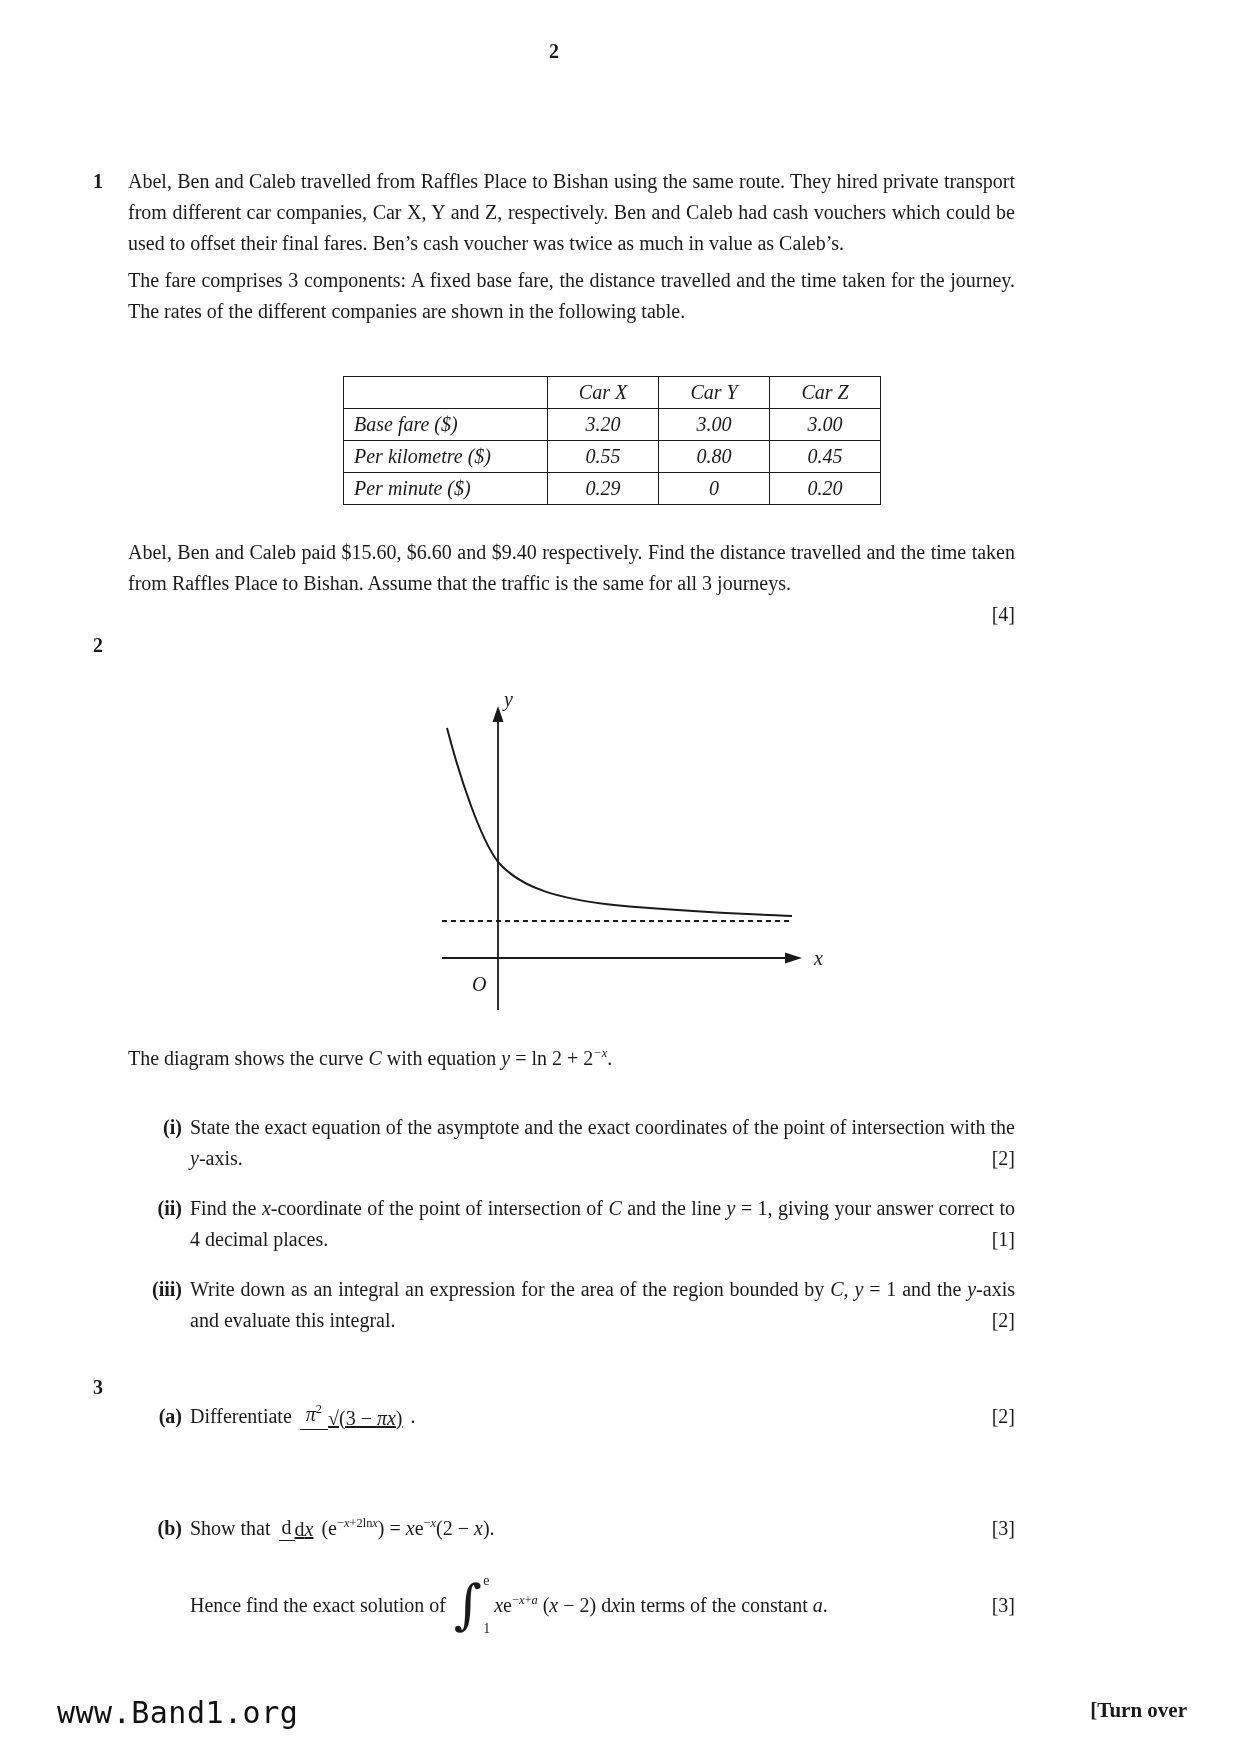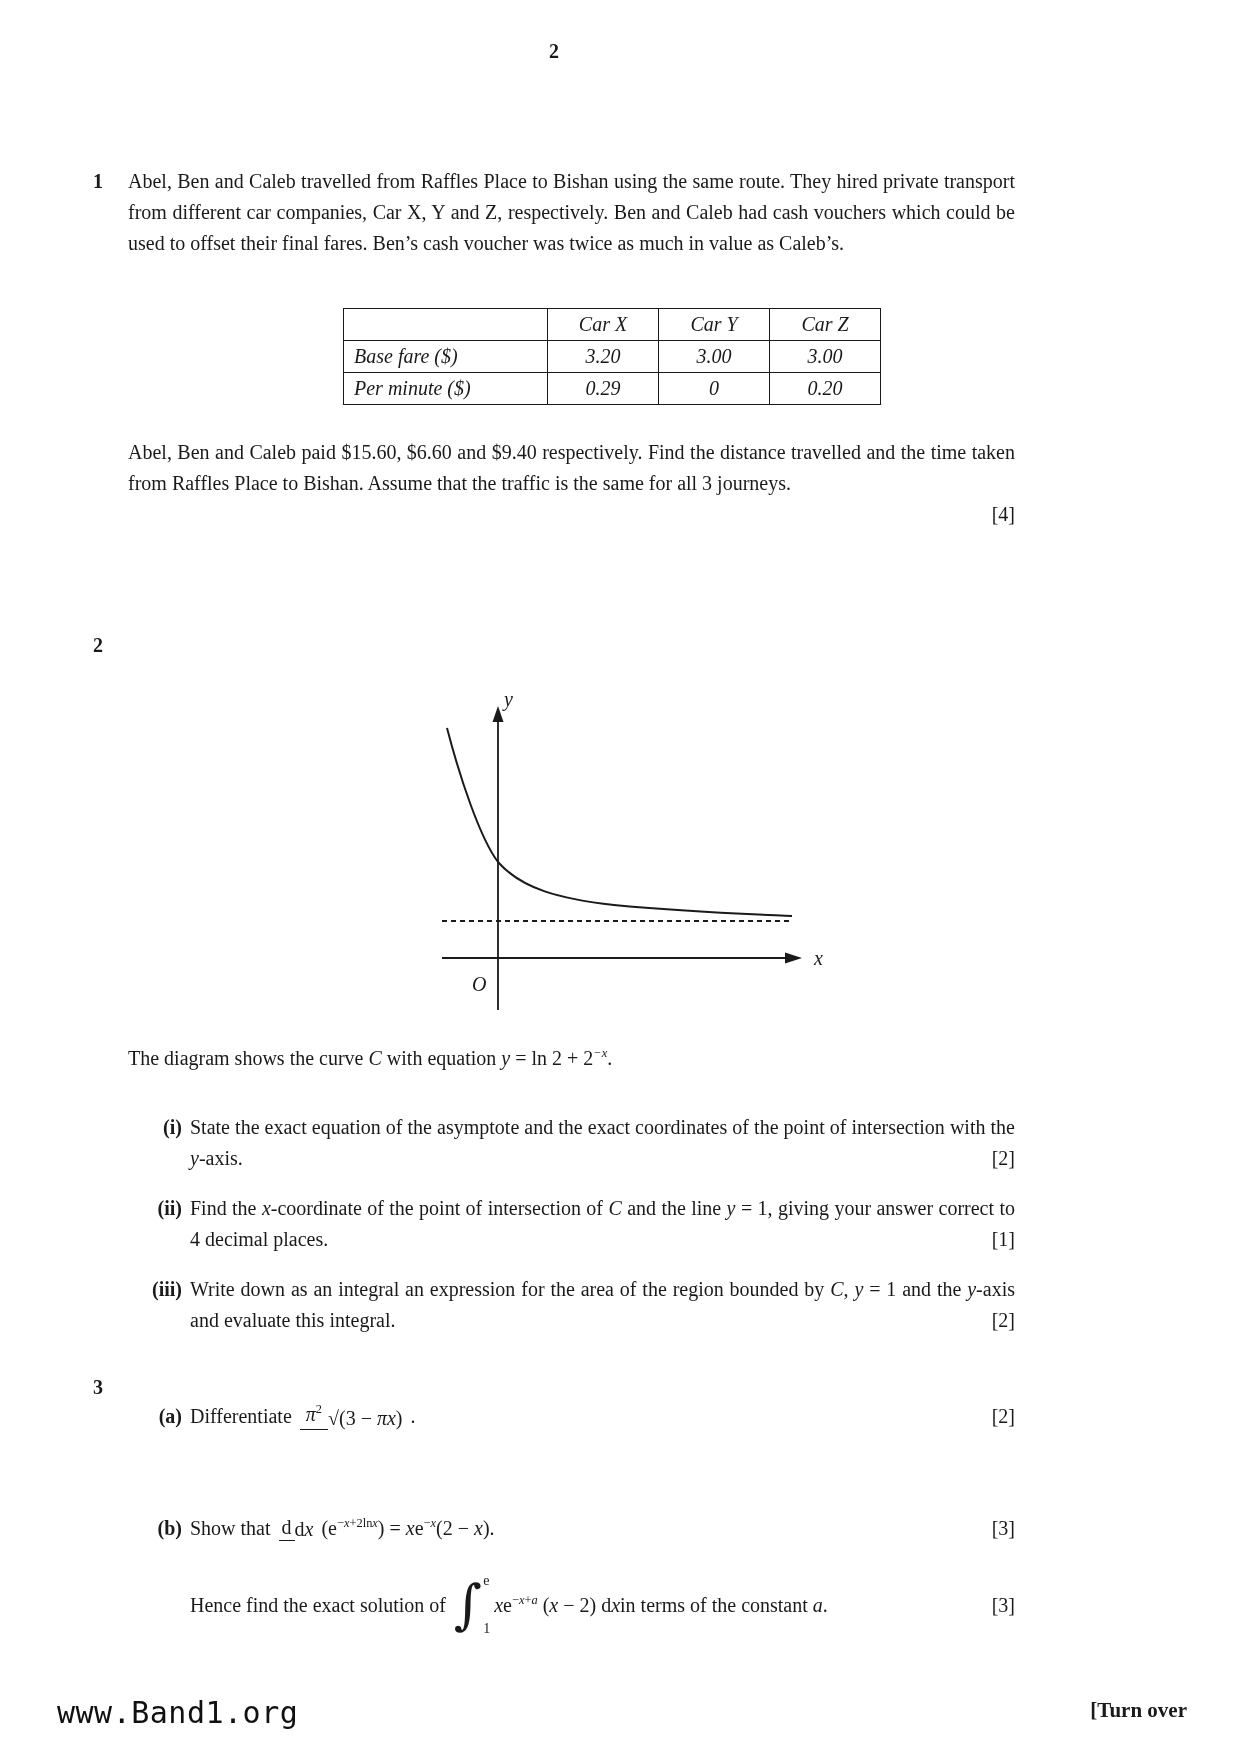--- a/index.html
+++ b/index.html
@@ -40,21 +40,21 @@
 
   .mrow{position:relative;display:flex;align-items:center;}
   .mrow .plabel{align-self:center;}
   .rowa{min-height:88px;}
   .rowb{min-height:68px;margin-top:34px;}
   .rowh{min-height:70px;margin-top:8px;margin-left:62px;}
   .qmarks{position:absolute;right:0;top:50%;transform:translateY(-50%);}
 
   .frac{display:inline-flex;flex-direction:row;align-items:center;vertical-align:middle;margin:0 8px;}
   .frac .top{display:block;padding:0 6px 3px;border-bottom:1.7px solid #1a1a1a;text-align:center;line-height:1.2;}
-  .frac .bot{display:block;padding-top:3px;text-align:center;line-height:1.2;}
+  .frac .bot{display:block;padding-top:3px;text-align:center;line-height:1.2;text-decoration:underline;}
   .frac.small .top{padding:0 3px 1px;}
   .frac.small .bot{padding-top:1px;}
 
   .intg{display:inline-flex;align-items:center;margin:0 4px 0 8px;}
   .int-sign{font-size:54px;line-height:0.85;font-family:"DejaVu Serif",serif;}
   .int-lims{display:inline-flex;flex-direction:column;justify-content:space-between;height:62px;font-size:14px;line-height:1;margin-left:1px;}
   .int-up{font-family:"Liberation Serif",serif;}
   .int-lo{font-family:"Liberation Serif",serif;}
 
   .footer{position:absolute;left:0;top:0;width:1239px;height:1754px;pointer-events:none;}
@@ -67,34 +67,41 @@
 <body>
 
 <div class="page">
 
   <div class="page-number">2</div>
 
   <div class="question q1">
     <div class="qnum">1</div>
     <div class="qbody">
       <p class="just" style="margin:0;">Abel, Ben and Caleb travelled from Raffles Place to Bishan using the same route. They hired private transport from different car companies, Car X, Y and Z, respectively. Ben and Caleb had cash vouchers which could be used to offset their final fares. Ben’s cash voucher was twice as much in value as Caleb’s.</p>
+      <p class="just para2" style="margin-bottom:0;">The fare comprises 3 components: A fixed base fare, the distance travelled and the time taken for the journey. The rates of the different companies are shown in the following table.</p>
 
       <table class="fare">
         <tbody>
           <tr>
             <td class="lbl"></td>
             <td class="num">Car X</td>
             <td class="num">Car Y</td>
             <td class="num">Car Z</td>
           </tr>
           <tr>
             <td class="lbl">Base fare ($)</td>
             <td class="num">3.20</td>
             <td class="num">3.00</td>
             <td class="num">3.00</td>
+          </tr>
+          <tr>
+            <td class="lbl">Per kilometre ($)</td>
+            <td class="num">0.55</td>
+            <td class="num">0.80</td>
+            <td class="num">0.45</td>
           </tr>
           <tr>
             <td class="lbl">Per minute ($)</td>
             <td class="num">0.29</td>
             <td class="num">0</td>
             <td class="num">0.20</td>
           </tr>
         </tbody>
       </table>
 

